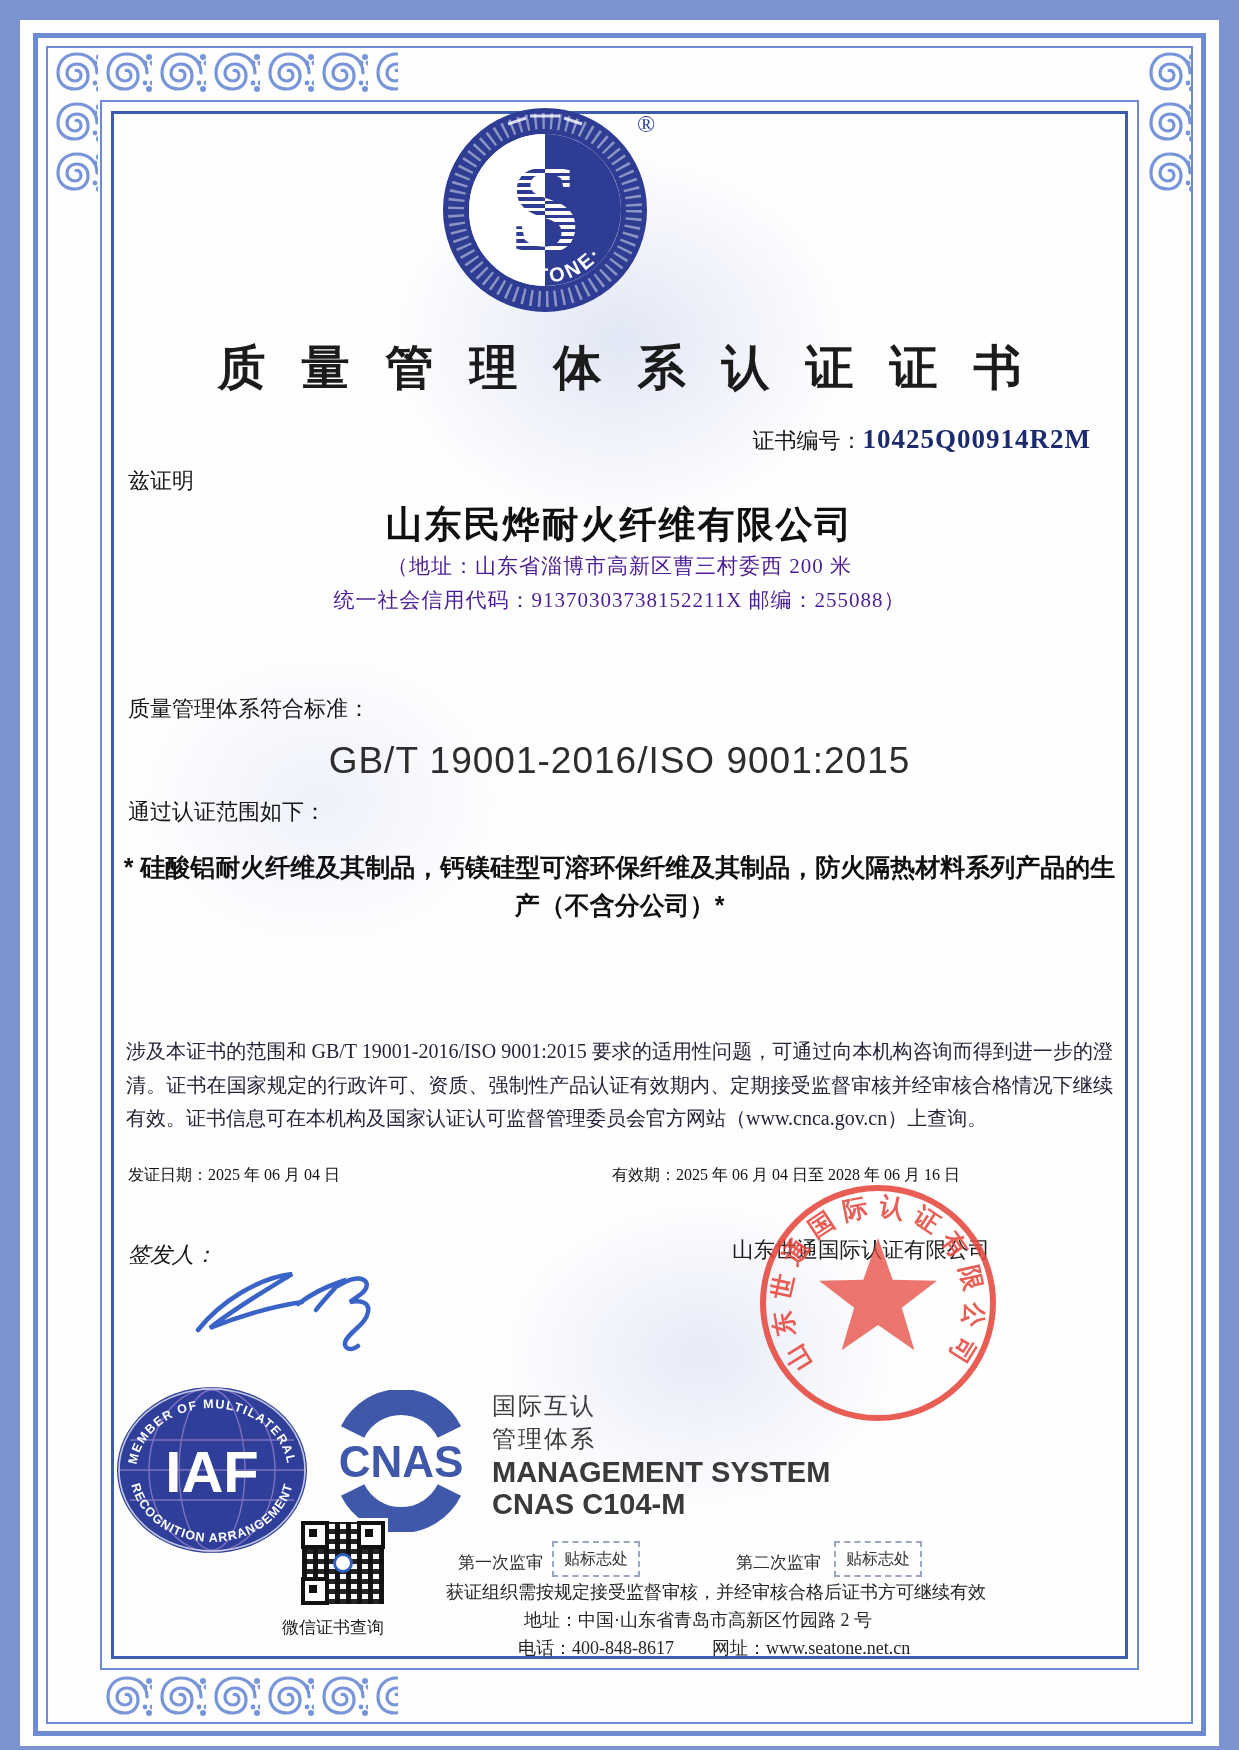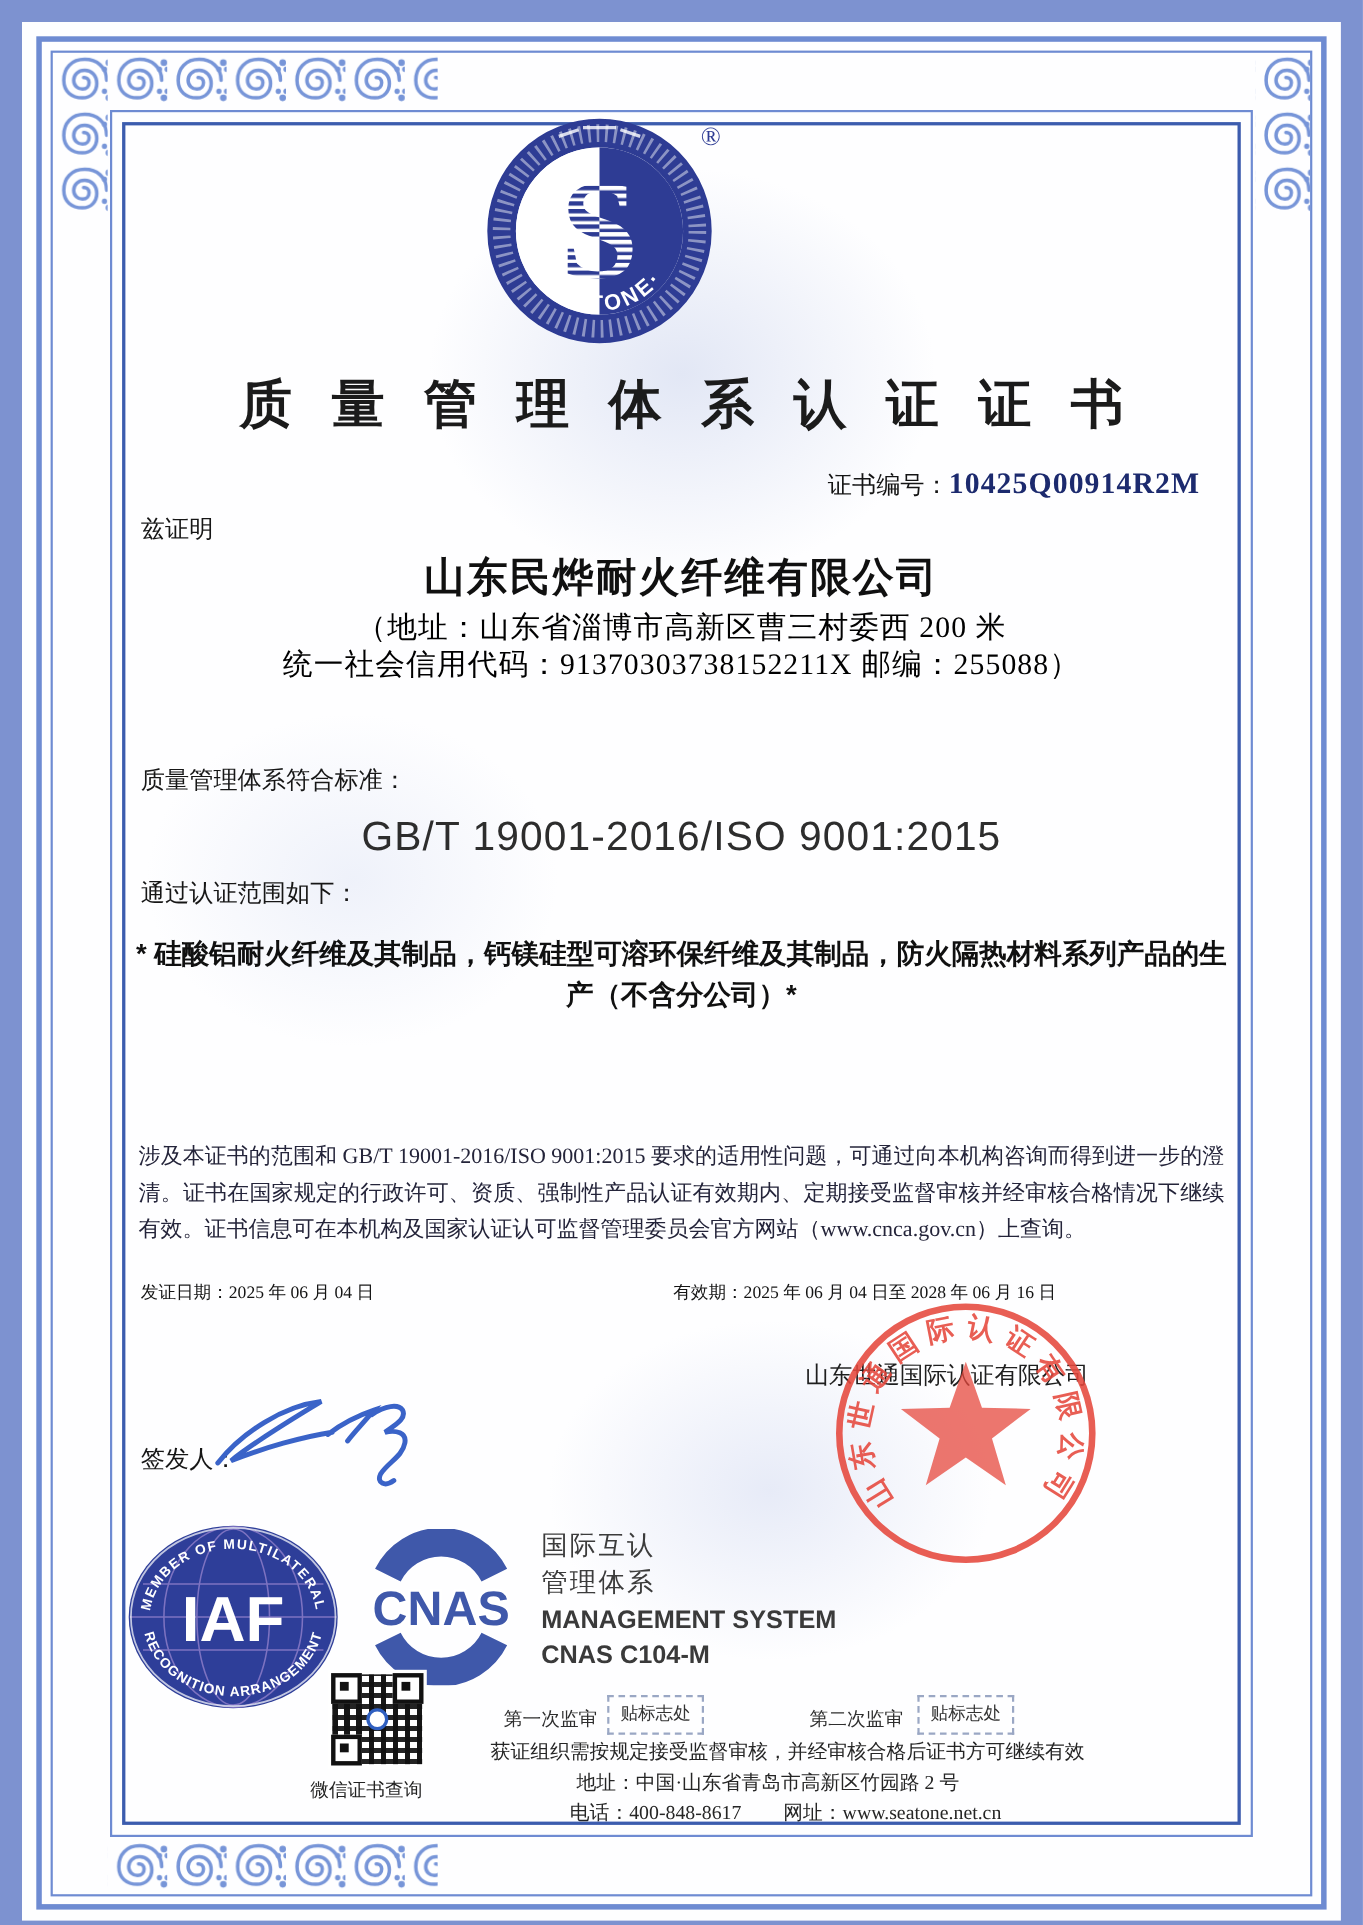--- a/index.html
+++ b/index.html
@@ -20,30 +20,30 @@
   .wm-b{left:420px;top:1140px;width:560px;height:430px;background:radial-gradient(ellipse closest-side,rgba(208,216,240,.5),rgba(208,216,240,0) 72%);}
   .wm-c{left:60px;top:590px;width:520px;height:420px;background:radial-gradient(ellipse closest-side,rgba(213,221,242,.38),rgba(213,221,242,0) 72%);}
   .abs{position:absolute;}
   .ctr{left:115px;right:115px;text-align:center;}
   .hei{font-family:"Liberation Sans",sans-serif;}
   .title{top:336px;font-size:48px;font-weight:bold;letter-spacing:36px;padding-left:36px;color:#1b1b1b;}
   .certno{top:424px;right:148px;font-size:22px;color:#141414;}
   .certno b{font-size:27px;color:#1c2a6e;letter-spacing:1px;}
   .lbl{font-size:22px;color:#161616;}
   .company{top:500px;font-size:37px;font-weight:bold;color:#101010;letter-spacing:2px;}
-  .addr{font-size:27px;color:#000000;letter-spacing:1px;}
+  .addr{font-size:21px;color:#4c1d95;letter-spacing:1px;}
   .stdval{top:740px;font-size:37px;color:#2d2d2d;letter-spacing:1px;}
   .scope{top:848px;left:118px;right:118px;text-align:center;font-size:25px;font-weight:bold;line-height:38px;color:#101010;}
   .legal{top:1035px;left:126px;right:126px;font-size:20px;line-height:33.5px;text-align:justify;color:#24243a;}
   .dateline{font-size:16px;color:#141414;}
   .issuer{top:1235px;left:732px;font-size:21.5px;color:#1e1e1e;z-index:2;}
   .stampwrap{left:755px;top:1180px;z-index:3;opacity:.88;}
   .acc-block{left:492px;top:1390px;color:#3c3c3c;}
   .acc-cn{font-size:24px;line-height:33px;letter-spacing:2px;}
-  .acc-en{font-family:"Liberation Sans",sans-serif;font-size:23px;font-weight:bold;line-height:32px;color:#3a3a3a;}
+  .acc-en{font-family:"Liberation Sans",sans-serif;font-size:29px;font-weight:bold;line-height:32px;color:#3a3a3a;}
   .qr{left:302px;top:1522px;width:82px;height:82px;background:
       repeating-linear-gradient(0deg, rgba(17,17,17,.92) 0 5px, transparent 5px 10px),
       repeating-linear-gradient(90deg, #161616 0 5px, #ffffff 5px 11px);
       outline:4px solid #fff;}
   .finder{position:absolute;width:20px;height:20px;border:4px solid #111;background:#fff;}
   .finder::after{content:"";position:absolute;left:4px;top:4px;width:8px;height:8px;background:#111;}
   .f-tl{left:-1px;top:-1px;} .f-tr{right:-1px;top:-1px;} .f-bl{left:-1px;bottom:-1px;}
   .qr-emblem{position:absolute;left:31px;top:31px;width:20px;height:20px;border-radius:50%;background:#fff;border:3px solid #2f5fc0;box-sizing:border-box;}
   .qrcap{left:282px;top:1616px;width:122px;text-align:left;font-size:17px;color:#222;}
   .audit{font-size:17px;color:#2e2e2e;}
@@ -143,21 +143,21 @@
 
   <div class="abs legal">涉及本证书的范围和 GB/T 19001-2016/ISO 9001:2015 要求的适用性问题，可通过向本机构咨询而得到进一步的澄清。证书在国家规定的行政许可、资质、强制性产品认证有效期内、定期接受监督审核并经审核合格情况下继续有效。证书信息可在本机构及国家认证认可监督管理委员会官方网站（www.cnca.gov.cn）上查询。</div>
 
   <div class="abs dateline" style="left:128px;top:1165px;">
     <span>发证日期：</span><span>2025 年 06 月 04 日</span>
   </div>
   <div class="abs dateline" style="left:612px;top:1165px;">
     <span>有效期：</span><span>2025 年 06 月 04 日至 2028 年 06 月 16 日</span>
   </div>
 
-  <div class="abs lbl" style="left:128px;top:1312px;">签发人：</div>
+  <div class="abs lbl" style="left:128px;top:1240px;font-style:italic;">签发人：</div>
   <svg class="abs" style="left:180px;top:1252px;" width="240" height="110" viewBox="0 0 240 110">
     <path d="M18 78 C40 50 78 26 112 22 C86 38 52 58 30 76 C60 64 96 54 122 50 M118 52 C134 40 148 34 160 30 C150 42 142 50 136 58 M158 34 C170 26 182 24 186 30 C190 38 178 44 170 50 C180 48 190 50 188 60 C186 72 172 78 166 88 C162 96 170 100 178 94" stroke="#3a63c8" stroke-width="4.5" fill="none" stroke-linecap="round"></path>
   </svg>
 
   <div class="abs issuer">山东世通国际认证有限公司</div>
 
   <svg class="abs stampwrap" width="246" height="246" viewBox="0 0 246 246">
     <circle cx="123" cy="123" r="115" fill="none" stroke="#e6483d" stroke-width="6"></circle>
     <polygon points="123,58 137.7,99.8 182,100.8 146.8,127.7 159.4,170.2 123,145 86.6,170.2 99.2,127.7 64,100.8 108.3,99.8" fill="#e6483d" opacity="0.85"></polygon>
     <path id="stArc" d="M55.6 179.6 A88 88 0 1 1 190.4 179.6" fill="none"></path>

